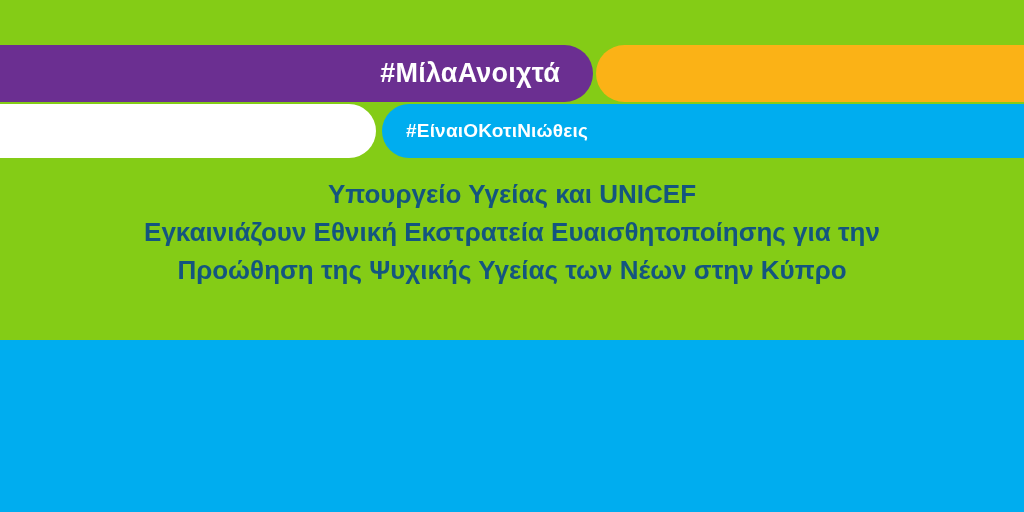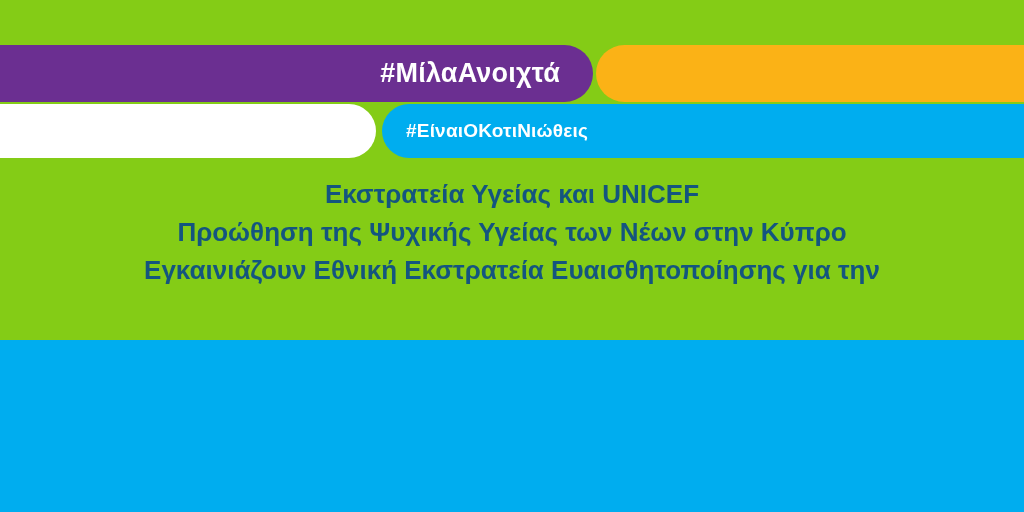--- a/index.html
+++ b/index.html
@@ -125,23 +125,23 @@
 
   <div class="band-orange"></div>
 
   <div class="band-white"></div>
 
   <div class="band-blue">
     <span class="tag">#ΕίναιΟΚοτιΝιώθεις</span>
   </div>
 
   <div class="headline">
-    <div class="line">Εκστρατεία Υγείας και UNICEF</div>
+    <div class="line">Υπουργείο Υγείας και UNICEF</div>
+    <div class="line">Εγκαινιάζουν Εθνική Εκστρατεία Ευαισθητοποίησης για την</div>
     <div class="line">Προώθηση της Ψυχικής Υγείας των Νέων στην Κύπρο</div>
-    <div class="line">Εγκαινιάζουν Εθνική Εκστρατεία Ευαισθητοποίησης για την</div>
   </div>
 
   <div class="footer">
 
     
     
     
     
 
     

